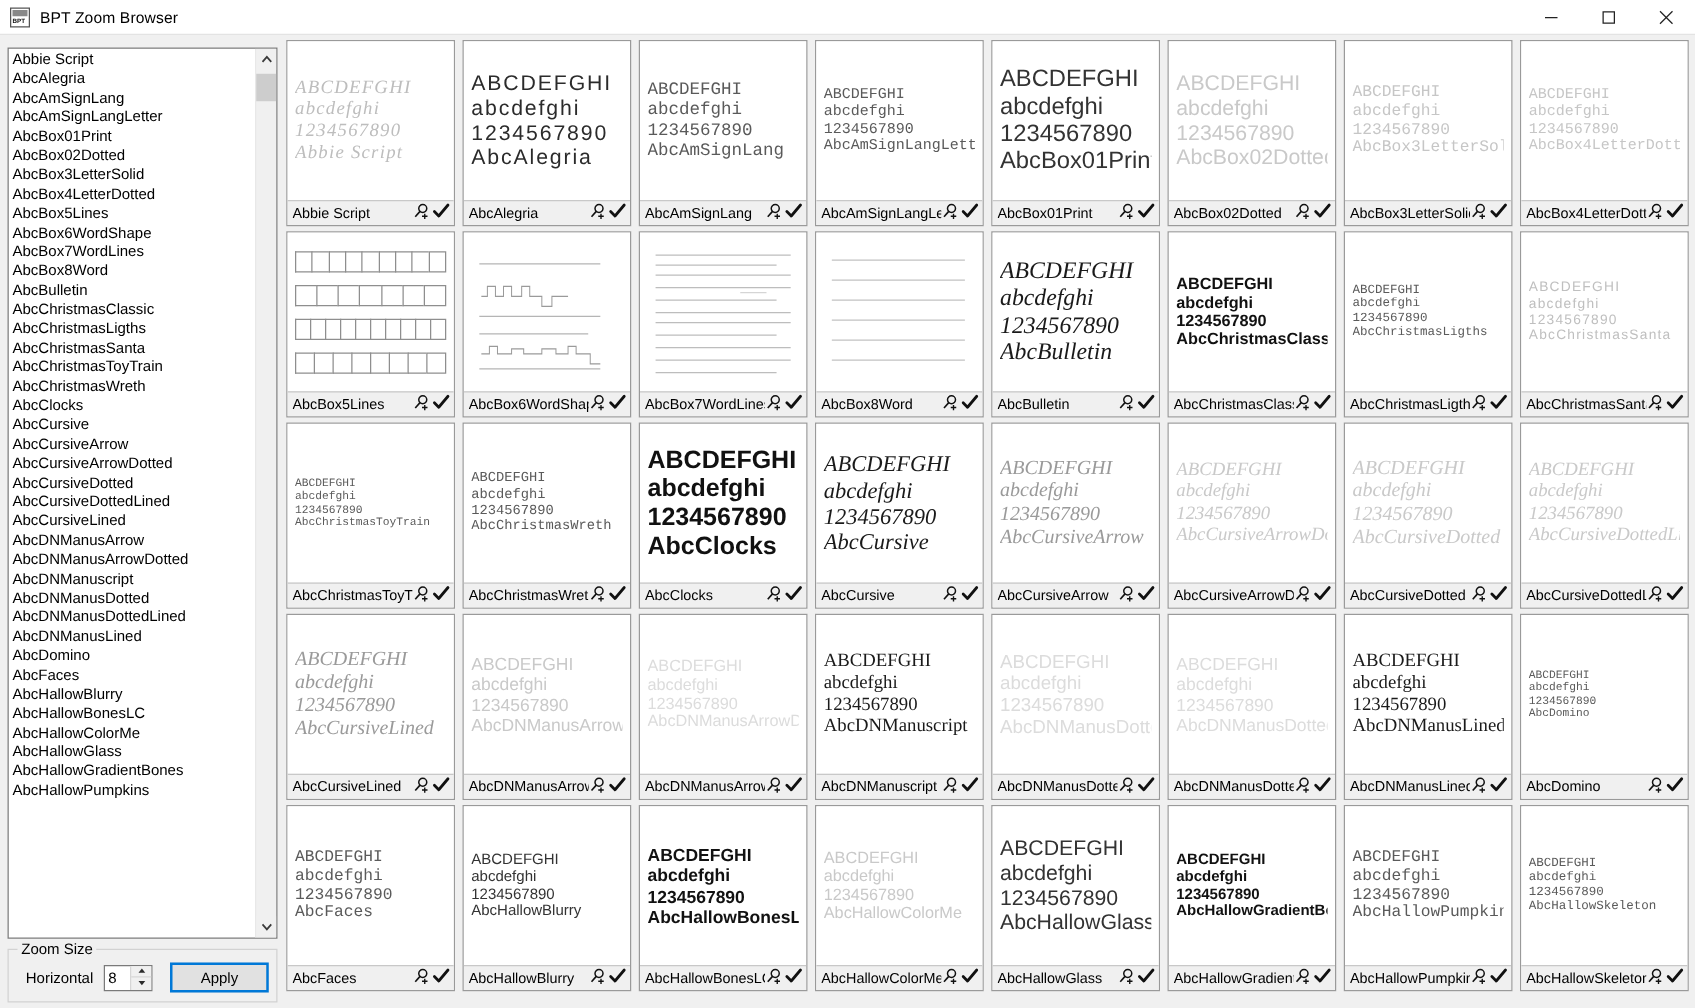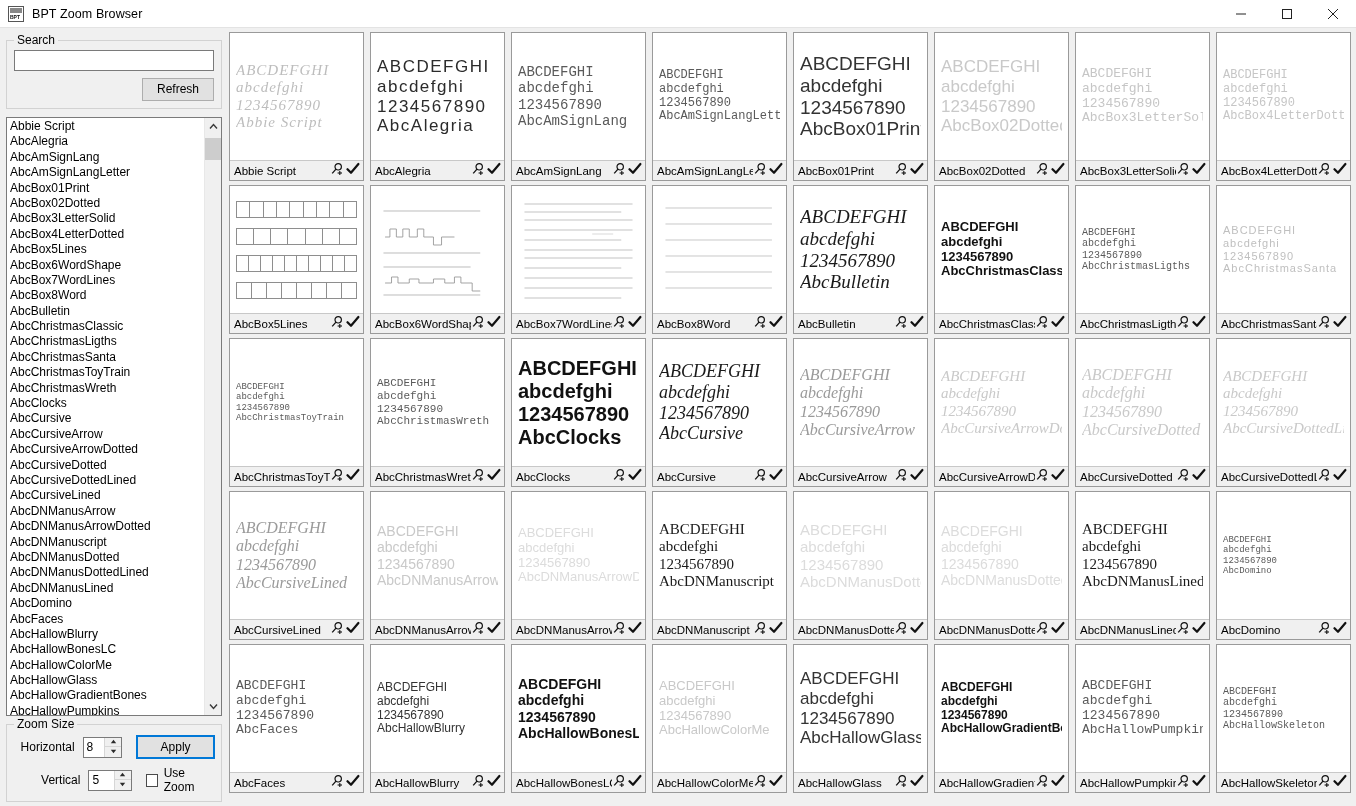--- a/index.html
+++ b/index.html
@@ -305,27 +305,20 @@
           <line x1="11" y1="1" x2="1" y2="11" stroke="#222" stroke-width="1"></line>
         </svg>
     </div>
   </div>
 </div>
 
 <div id="main">
 
   <div id="leftpanel">
 
-    <div class="groupbox" id="search-group">
-      <div class="gb-title">Search</div>
-      <input id="search-input" type="text" value="" placeholder="" style="">
-      <div id="refresh-row">
-        <div id="refresh-button">Refresh</div>
-      </div>
-    </div>
 
     <div id="fontlist-wrap">
       <div id="fontlist">
           <div class="li">Abbie Script</div>
           <div class="li">AbcAlegria</div>
           <div class="li">AbcAmSignLang</div>
           <div class="li">AbcAmSignLangLetter</div>
           <div class="li">AbcBox01Print</div>
           <div class="li">AbcBox02Dotted</div>
           <div class="li">AbcBox3LetterSolid</div>
@@ -394,42 +387,20 @@
             <div class="sp-btn">
               <svg width="7" height="5" viewBox="0 0 7 5">
                   <polygon points="3.5,4.2 0.8,0.8 6.2,0.8" fill="#2b2b2b"></polygon>
                 </svg>
             </div>
           </div>
         </div>
         <div id="apply-button">Apply</div>
       </div>
 
-      <div class="gs-row">
-        <div class="gs-label">Vertical</div>
-        <div class="spinner">
-          <div class="sp-val">5</div>
-          <div class="sp-btns">
-            <div class="sp-btn">
-              <svg width="7" height="5" viewBox="0 0 7 5">
-                  <polygon points="3.5,0.8 6.2,4.2 0.8,4.2" fill="#2b2b2b"></polygon>
-                </svg>
-            </div>
-            <div class="sp-btn">
-              <svg width="7" height="5" viewBox="0 0 7 5">
-                  <polygon points="3.5,4.2 0.8,0.8 6.2,0.8" fill="#2b2b2b"></polygon>
-                </svg>
-            </div>
-          </div>
-        </div>
-        <div id="usezoom-wrap">
-          <div id="usezoom-box"></div>
-          <div id="usezoom-label">Use Zoom</div>
-        </div>
-      </div>
     </div>
   </div>
 
   <div id="gridpanel">
     <div id="grid">
         <div class="card">
           <div class="card-preview">
             <div class="ln pv-script" style="font-size:15px">ABCDEFGHI</div>
             <div class="ln pv-script" style="font-size:15px">abcdefghi</div>
             <div class="ln pv-script" style="font-size:15px">1234567890</div>

